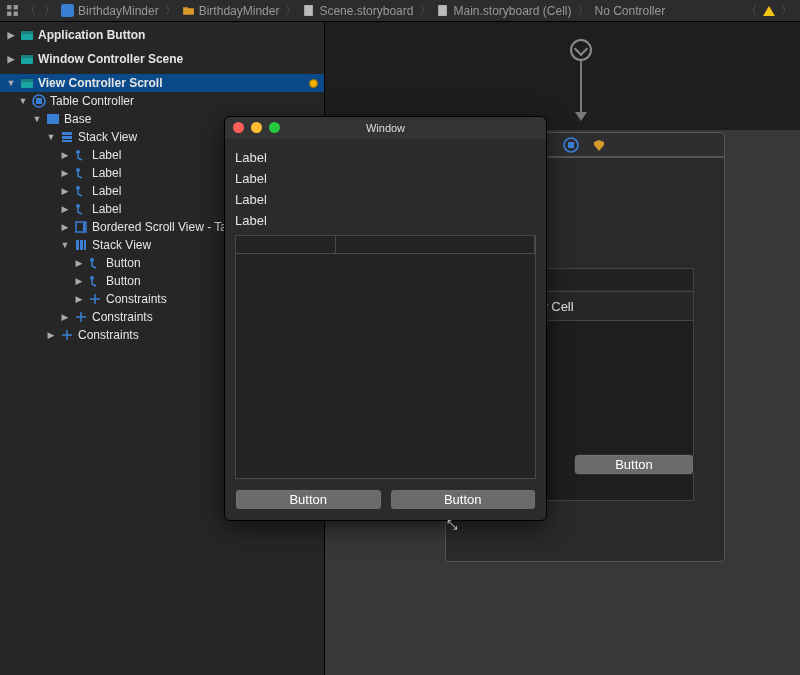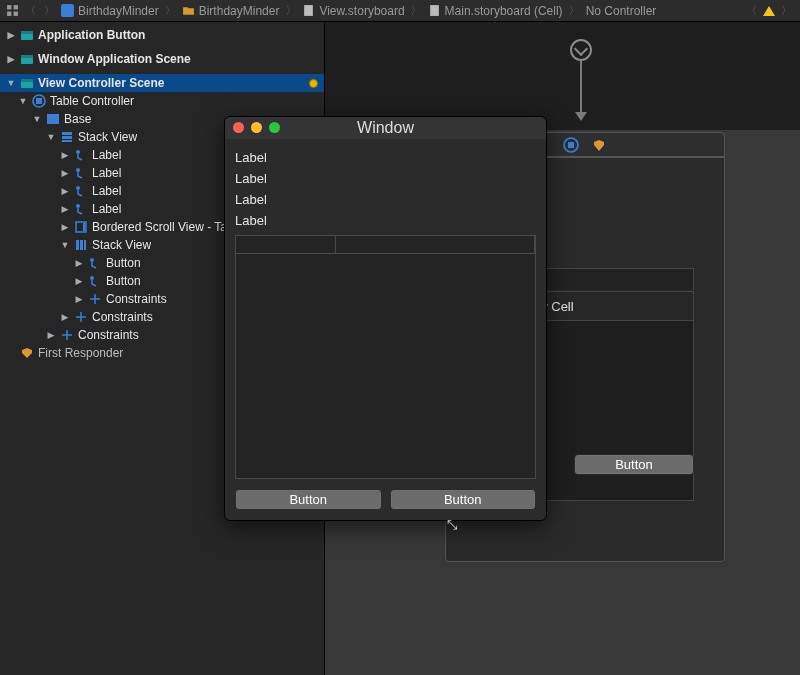--- a/index.html
+++ b/index.html
@@ -80,21 +80,21 @@
   
   .preview {
     position:absolute; left:-101px; top:94px; width:323px; height:405px;
     background:#2b2b2b; border:1px solid #000; border-radius:6px;
     box-shadow:0 6px 24px rgba(0,0,0,0.6);
   }
   .pv-title { height:22px; display:flex; align-items:center; justify-content:center; position:relative; background:#343434; border-radius:6px 6px 0 0; }
   .pv-traffic { position:absolute; left:8px; top:5px; display:flex; gap:7px; }
   .tdot { width:11px; height:11px; border-radius:50%; }
   .td-r{background:#ff5f57;} .td-y{background:#febc2e;} .td-g{background:#28c840;}
-  .pv-title-label { color:#ddd; font-size:16px; }
+  .pv-title-label { color:#ddd; font-size:11px; }
   .pv-body { padding:8px 10px 10px 10px; height:calc(100% - 22px); display:flex; flex-direction:column; }
   .pv-label { color:#e4e4e4; font-size:13px; padding:3px 0; }
   .pv-table { margin-top:4px; flex:1; border:1px solid #4a4a4a; background:#242424; position:relative; }
   .pv-th { height:18px; border-bottom:1px solid #4a4a4a; display:flex; }
   .pv-th .col { border-right:1px solid #4a4a4a; }
   .pv-th .col.c1 { width:100px; }
   .pv-btnrow { display:flex; gap:8px; margin-top:10px; }
   
   .cursor-resize { position:absolute; left:222px; bottom:-13px; color:#ddd; font-size:13px; }
 </style>
@@ -130,21 +130,21 @@
         </span>
       <span>BirthdayMinder</span>
     </span>
     <span class="bc-chevron">〉</span>
     <span class="bc-item">
       <span class="ico">
           <svg viewBox="0 0 12 12">
             <rect x="2" y="1" width="8" height="10" fill="#bbb"></rect>
           </svg>
         </span>
-      <span>View.storyboard</span>
+      <span>Scene.storyboard</span>
     </span>
     <span class="bc-chevron">〉</span>
     <span class="bc-item">
       <span class="ico">
           <svg viewBox="0 0 12 12">
             <rect x="2" y="1" width="8" height="10" fill="#bbb"></rect>
           </svg>
         </span>
       <span>Main.storyboard (Cell)</span>
     </span>
@@ -177,32 +177,32 @@
       </div>
       <div class="row head" style="margin-top:6px">
         <span class="idt" style="width:2px"></span>
           <span class="disc">▶</span>
         <span class="row-icon">
             <svg viewBox="0 0 14 14">
               <rect x="1" y="3" width="12" height="9" rx="1" fill="#1aa3a3"></rect>
               <rect x="1" y="3" width="12" height="3" fill="#17807f"></rect>
             </svg>
           </span>
-        <span class="row-label">Window Application Scene</span>
+        <span class="row-label">Window Controller Scene</span>
       </div>
       <div class="row head sel" style="margin-top:6px">
         <span class="idt" style="width:2px"></span>
           <span class="disc">▼</span>
         <span class="row-icon">
             <svg viewBox="0 0 14 14">
               <rect x="1" y="3" width="12" height="9" rx="1" fill="#1aa3a3"></rect>
               <rect x="1" y="3" width="12" height="3" fill="#17807f"></rect>
             </svg>
           </span>
-        <span class="row-label">View Controller Scene</span>
+        <span class="row-label">View Controller Scroll</span>
         <span class="spacer"></span>
         <span class="dot-yellow"></span>
       </div>
       <div class="row">
         <span class="idt" style="width:14px"></span>
           <span class="disc">▼</span>
         <span class="row-icon">
             <svg viewBox="0 0 14 14">
               <circle cx="7" cy="7" r="6" fill="none" stroke="#3a7fd5" stroke-width="1.7"></circle>
               <rect x="4" y="4" width="6" height="6" fill="#3a7fd5"></rect>
@@ -344,29 +344,20 @@
       <div class="row">
           <span class="idt" style="width:42px"></span>
           <span class="disc">▶</span>
           <span class="row-icon">
             <svg viewBox="0 0 14 14">
               <path d="M2 7h10M7 2v10" stroke="#3a7fd5" stroke-width="1.5"></path>
             </svg>
           </span>
           <span class="row-label">Constraints</span>
         </div>
-      <div class="row">
-          <span class="idt" style="width:16px"></span>
-        <span class="row-icon">
-            <svg viewBox="0 0 14 14">
-              <path d="M2 4l5-2 5 2v3l-5 5-5-5z" fill="#d79a2b"></path>
-            </svg>
-          </span>
-        <span class="row-label dim">First Responder</span>
-      </div>
     </div>
   </div>
 
   <div class="canvas">
     <div class="dark-top"></div>
     <div class="canvas-inner">
       <div class="seg-circle"></div>
       <div class="seg-line"></div>
 
       <div class="vc-titlebar">

